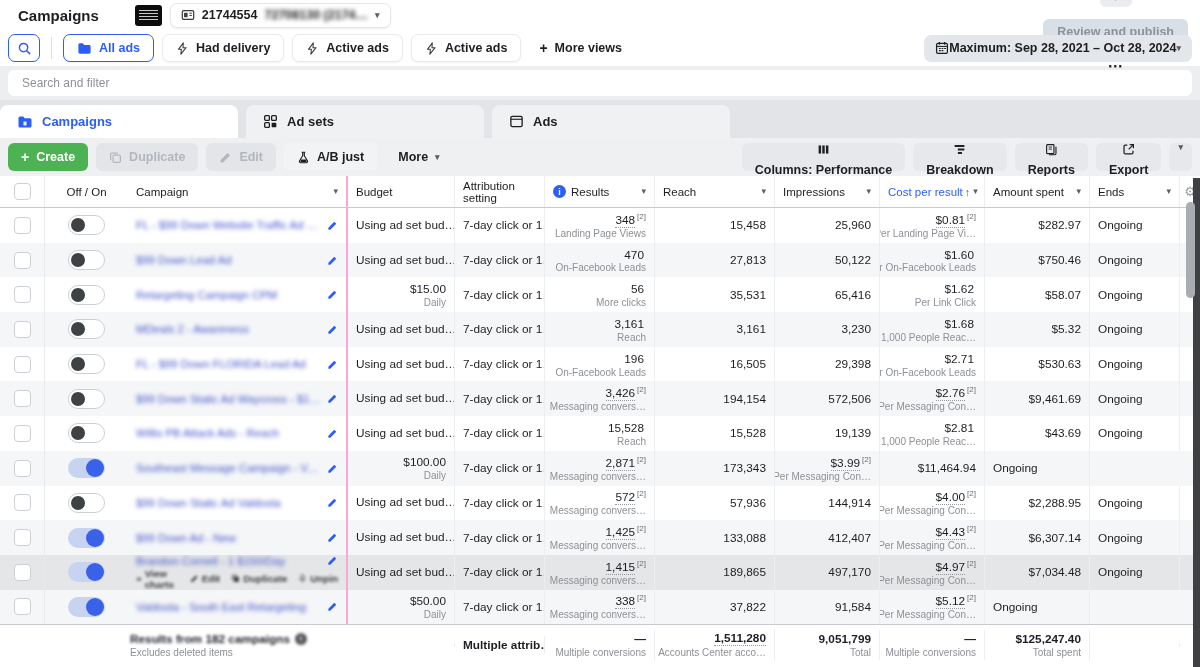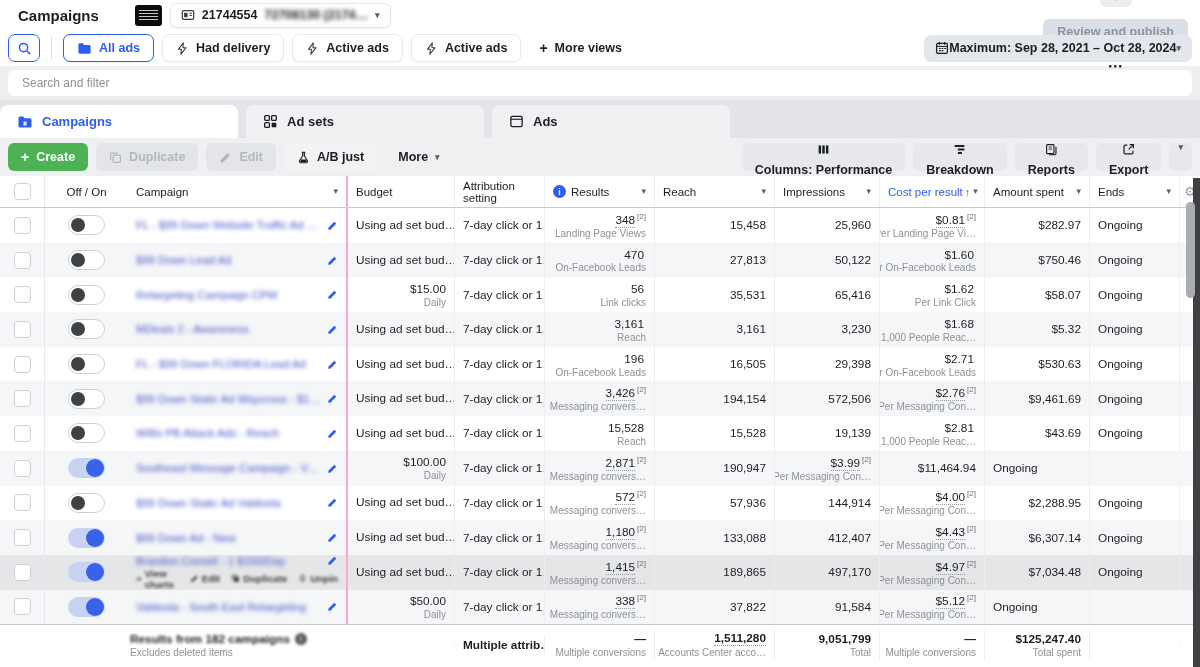--- a/index.html
+++ b/index.html
@@ -499,21 +499,21 @@
     </div>
     <div class="cell c-budget money">
       <div class="val">$15.00</div>
       <div class="sub">Daily</div>
     </div>
     <div class="cell c-attr">
             <div class="val">7-day click or 1…</div>
           </div>
     <div class="cell c-results num">
       <div class="val"><span class="res-val">56</span><sup class="idx"></sup></div>
-      <div class="sub">Link clicks</div>
+      <div class="sub">More clicks</div>
     </div>
     <div class="cell c-reach num">
             <div class="val">35,531</div>
           </div>
     <div class="cell c-impr num">
             <div class="val">65,416</div>
           </div>
     <div class="cell c-cpr num">
       <div class="val"><span class="cost-val">$1.62</span><sup class="idx"></sup></div>
       <div class="sub">Per Link Click</div>
@@ -742,21 +742,21 @@
       <div class="sub">Daily</div>
     </div>
     <div class="cell c-attr">
             <div class="val">7-day click or 1…</div>
           </div>
     <div class="cell c-results num">
       <div class="val"><span class="res-val dotted">2,871</span><sup class="idx">[2]</sup></div>
       <div class="sub">Messaging convers…</div>
     </div>
     <div class="cell c-reach num">
-            <div class="val">190,947</div>
+            <div class="val">173,343</div>
           </div>
     <div class="cell c-cpr num">
       <div class="val"><span class="cost-val dotted">$3.99</span><sup class="idx">[2]</sup></div>
       <div class="sub">Per Messaging Con…</div>
     </div>
     <div class="cell c-spent num">
             <div class="val">$11,464.94</div>
           </div>
     <div class="cell c-ends">
             <div class="val">Ongoing</div>
@@ -831,21 +831,21 @@
 
     </div>
     <div class="cell c-budget">
       <div class="val">Using ad set bud…</div>
       <div class="sub"></div>
     </div>
     <div class="cell c-attr">
             <div class="val">7-day click or 1…</div>
           </div>
     <div class="cell c-results num">
-      <div class="val"><span class="res-val dotted">1,180</span><sup class="idx">[2]</sup></div>
+      <div class="val"><span class="res-val dotted">1,425</span><sup class="idx">[2]</sup></div>
       <div class="sub">Messaging convers…</div>
     </div>
     <div class="cell c-reach num">
             <div class="val">133,088</div>
           </div>
     <div class="cell c-impr num">
             <div class="val">412,407</div>
           </div>
     <div class="cell c-cpr num">
       <div class="val"><span class="cost-val dotted">$4.43</span><sup class="idx">[2]</sup></div>

